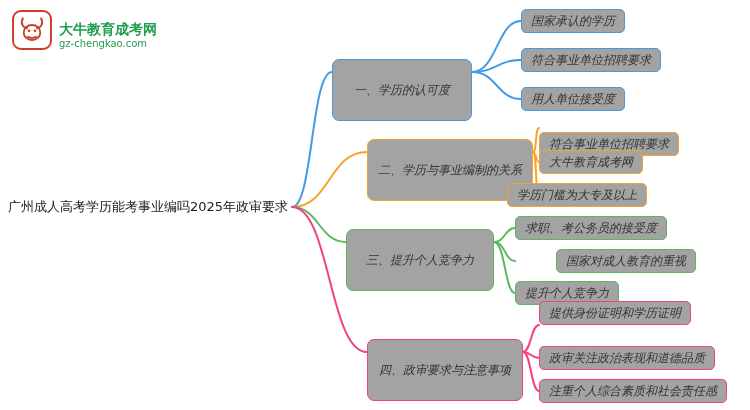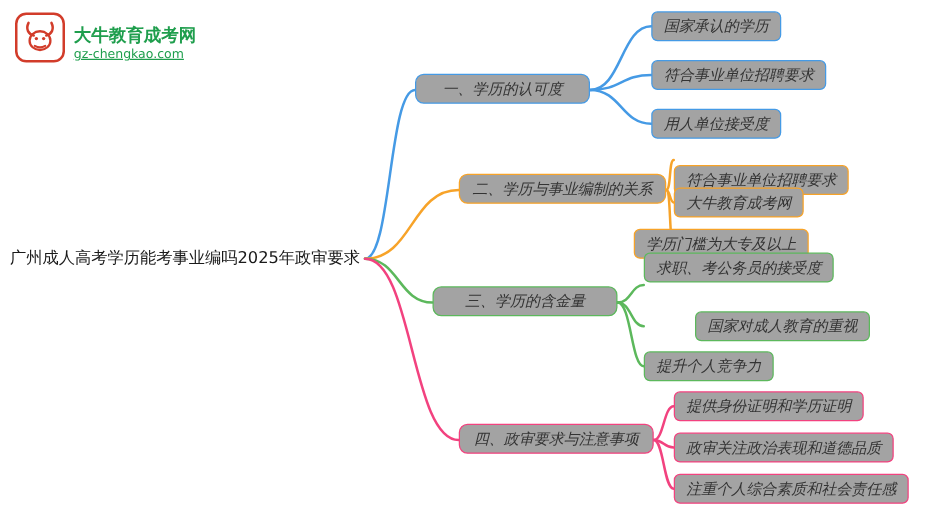--- a/index.html
+++ b/index.html
@@ -9,35 +9,35 @@
     font-family:"DejaVu Sans","Liberation Sans",sans-serif;
   }
   svg.connectors{position:absolute;left:0;top:0;pointer-events:none;}
   svg.connectors path{fill:none;stroke-width:2;stroke-linecap:round;}
   .node{
     position:absolute;background:#a3a3a3;border:1.5px solid #999;
     box-sizing:border-box;color:#333;font-size:12px;line-height:16px;
     white-space:nowrap;
     font-style:italic;
   }
-  .branch{padding:3px 8px;border-radius:7px;text-align:center;}
+  .branch{padding:22px 8px;border-radius:7px;text-align:center;}
   .leaf{padding:3px 9px;border-radius:5px;}
   .root{
     position:absolute;left:8px;top:199px;
     font-size:13px;font-weight:normal;color:#1a1a1a;line-height:16px;
     white-space:nowrap;
   }
   .logo{position:absolute;left:12px;top:10px;display:flex;align-items:flex-end;gap:7px;}
   .logo-icon{
     width:40px;height:40px;border:2px solid #d23c2a;border-radius:9px;
     box-sizing:border-box;display:flex;align-items:center;justify-content:center;
     background:#fff;
   }
   .logo-title{font-size:14px;font-weight:bold;color:#1f9e4d;line-height:18px;}
-  .logo-subtitle{font-size:10px;color:#1f9e4d;line-height:12px;text-decoration:underline;}
+  .logo-subtitle{font-size:10px;color:#1f9e4d;line-height:12px;}
 </style>
 </head>
 <body>
 
 <svg class="connectors" width="750" height="410" viewBox="0 0 750 410">
 
   <path d="M292,207 C313,207 311,72 332,72" style="stroke: rgb(69, 154, 229);"></path>
   <path d="M292,207 C330,207 329,152 367,152" style="stroke: rgb(247, 163, 41);"></path>
   <path d="M292,207 C319,207 319,242 346,242" style="stroke: rgb(92, 184, 92);"></path>
   <path d="M292,207 C330,207 329,352 367,352" style="stroke: rgb(242, 66, 127);"></path>
@@ -73,30 +73,30 @@
   <div class="logo-text">
     <div class="logo-title">大牛教育成考网</div>
     <div class="logo-subtitle">gz-chengkao.com</div>
   </div>
 </div>
 
 <div class="root">广州成人高考学历能考事业编吗2025年政审要求</div>
 
 <div class="node branch" style="left: 332px; top: 59px; width: 140px; border-color: rgb(69, 154, 229);">一、学历的认可度</div>
 <div class="node branch" style="left: 367px; top: 139px; width: 166px; border-color: rgb(247, 163, 41); text-align: center;">二、学历与事业编制的关系</div>
-<div class="node branch" style="left: 346px; top: 229px; width: 148px; border-color: rgb(92, 184, 92);">三、学历的含金量</div>
+<div class="node branch" style="left: 346px; top: 229px; width: 148px; border-color: rgb(92, 184, 92);">三、提升个人竞争力</div>
 <div class="node branch" style="left: 367px; top: 339px; width: 156px; border-color: rgb(242, 66, 127);">四、政审要求与注意事项</div>
 
 <div class="node leaf" style="left: 521px; top: 9px; border-color: rgb(69, 154, 229);">国家承认的学历</div>
 <div class="node leaf" style="left: 521px; top: 48px; border-color: rgb(69, 154, 229);">符合事业单位招聘要求</div>
 <div class="node leaf" style="left: 521px; top: 87px; border-color: rgb(69, 154, 229);">用人单位接受度</div>
 
 <div class="node leaf" style="left: 539px; top: 132px; border-color: rgb(247, 163, 41);">符合事业单位招聘要求</div>
 <div class="node leaf" style="left: 539px; top: 150px; border-color: rgb(247, 163, 41);">大牛教育成考网</div>
 <div class="node leaf" style="left: 507px; top: 183px; border-color: rgb(247, 163, 41);">学历门槛为大专及以上</div>
 
-<div class="node leaf" style="left: 515px; top: 202px; border-color: rgb(92, 184, 92);">求职、考公务员的接受度</div>
+<div class="node leaf" style="left: 515px; top: 216px; border-color: rgb(92, 184, 92);">求职、考公务员的接受度</div>
 <div class="node leaf" style="left: 515px; top: 249px; border-color: rgb(92, 184, 92); margin-left: 41px;">国家对成人教育的重视</div>
 <div class="node leaf" style="left: 515px; top: 281px; border-color: rgb(92, 184, 92);">提升个人竞争力</div>
 
-<div class="node leaf" style="left: 539px; top: 313px; border-color: rgb(242, 66, 127);">提供身份证明和学历证明</div>
+<div class="node leaf" style="left: 539px; top: 301px; border-color: rgb(242, 66, 127);">提供身份证明和学历证明</div>
 <div class="node leaf" style="left: 539px; top: 346px; border-color: rgb(242, 66, 127);">政审关注政治表现和道德品质</div>
 <div class="node leaf" style="left: 539px; top: 379px; border-color: rgb(242, 66, 127);">注重个人综合素质和社会责任感</div>
 
 </body></html>

